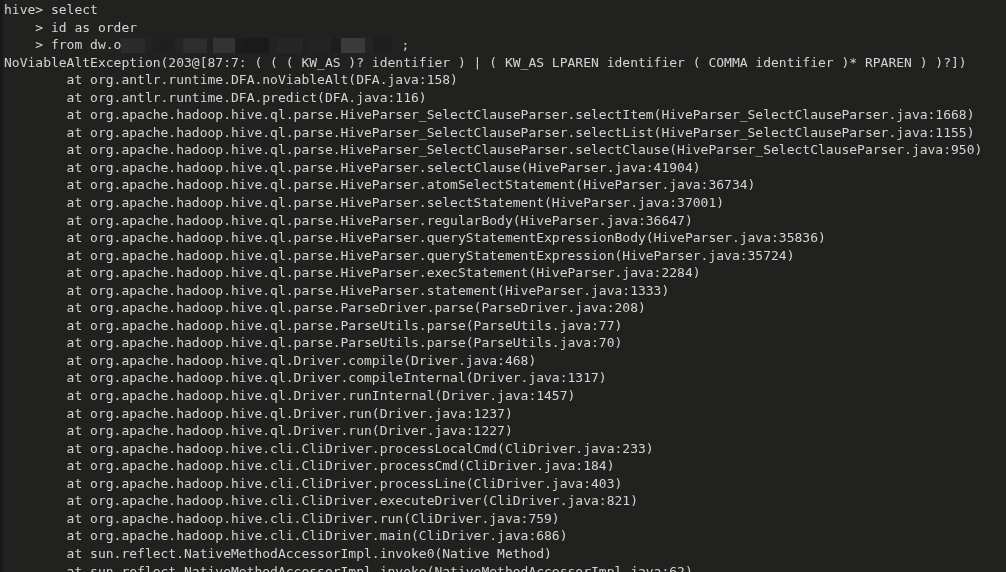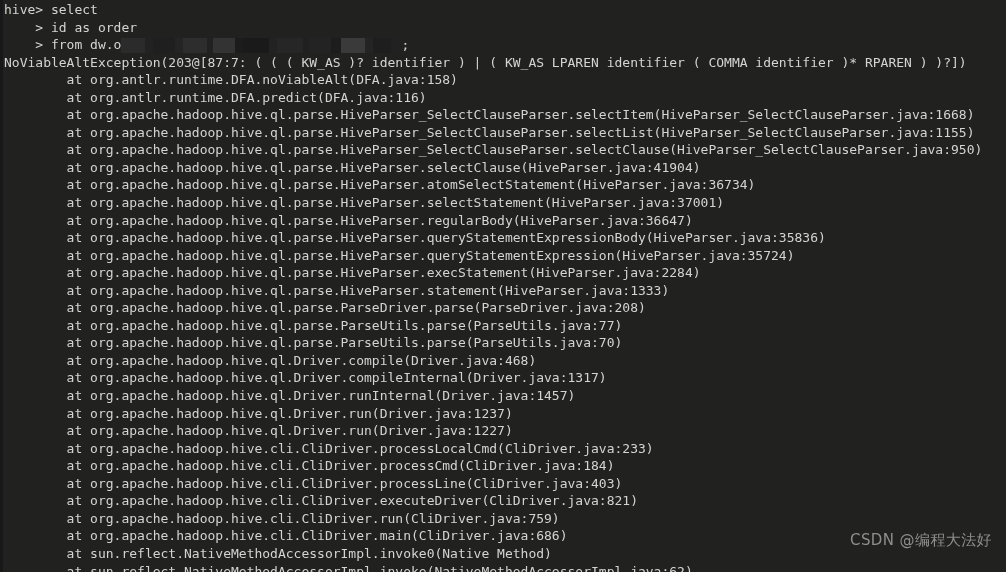--- a/index.html
+++ b/index.html
@@ -70,15 +70,14 @@
 </style>
 </head>
 <body>
 
 <div id="terminal">
 
   <div id="left-gutter"></div>
 
   <div id="console-lines"><div class="line"><span class="c-default">hive&gt; select</span></div><div class="line"><span class="c-default">    &gt; id as order</span></div><div class="line"><span class="c-default">    &gt; from dw.o</span><span class="redaction"><i style="width: 24px; background: rgb(43, 43, 43);"></i><i style="width: 8px; background: rgb(34, 34, 34);"></i><i style="width: 22px; background: rgb(31, 31, 31);"></i><i style="width: 8px; background: rgb(36, 36, 36);"></i><i style="width: 24px; background: rgb(45, 45, 45);"></i><i style="width: 6px; background: rgb(33, 33, 33);"></i><i style="width: 22px; background: rgb(51, 51, 51);"></i><i style="width: 8px; background: rgb(28, 28, 28);"></i><i style="width: 26px; background: rgb(26, 26, 26);"></i><i style="width: 8px; background: rgb(34, 34, 34);"></i><i style="width: 26px; background: rgb(38, 38, 38);"></i><i style="width: 6px; background: rgb(32, 32, 32);"></i><i style="width: 22px; background: rgb(35, 35, 35);"></i><i style="width: 10px; background: rgb(29, 29, 29);"></i><i style="width: 24px; background: rgb(58, 58, 58);"></i><i style="width: 8px; background: rgb(36, 36, 36);"></i><i style="width: 18px; background: rgb(30, 30, 30);"></i><i style="width: 10px; background: rgb(33, 33, 33);"></i></span><span class="c-default">;</span></div><div class="line"><span class="c-default">NoViableAltException(203@[87:7: ( ( ( KW_AS )? identifier ) | ( KW_AS LPAREN identifier ( COMMA identifier )* RPAREN ) )?])</span></div><div class="line"><span class="c-default">        at org.antlr.runtime.DFA.noViableAlt(DFA.java:158)</span></div><div class="line"><span class="c-default">        at org.antlr.runtime.DFA.predict(DFA.java:116)</span></div><div class="line"><span class="c-default">        at org.apache.hadoop.hive.ql.parse.HiveParser_SelectClauseParser.selectItem(HiveParser_SelectClauseParser.java:1668)</span></div><div class="line"><span class="c-default">        at org.apache.hadoop.hive.ql.parse.HiveParser_SelectClauseParser.selectList(HiveParser_SelectClauseParser.java:1155)</span></div><div class="line"><span class="c-default">        at org.apache.hadoop.hive.ql.parse.HiveParser_SelectClauseParser.selectClause(HiveParser_SelectClauseParser.java:950)</span></div><div class="line"><span class="c-default">        at org.apache.hadoop.hive.ql.parse.HiveParser.selectClause(HiveParser.java:41904)</span></div><div class="line"><span class="c-default">        at org.apache.hadoop.hive.ql.parse.HiveParser.atomSelectStatement(HiveParser.java:36734)</span></div><div class="line"><span class="c-default">        at org.apache.hadoop.hive.ql.parse.HiveParser.selectStatement(HiveParser.java:37001)</span></div><div class="line"><span class="c-default">        at org.apache.hadoop.hive.ql.parse.HiveParser.regularBody(HiveParser.java:36647)</span></div><div class="line"><span class="c-default">        at org.apache.hadoop.hive.ql.parse.HiveParser.queryStatementExpressionBody(HiveParser.java:35836)</span></div><div class="line"><span class="c-default">        at org.apache.hadoop.hive.ql.parse.HiveParser.queryStatementExpression(HiveParser.java:35724)</span></div><div class="line"><span class="c-default">        at org.apache.hadoop.hive.ql.parse.HiveParser.execStatement(HiveParser.java:2284)</span></div><div class="line"><span class="c-default">        at org.apache.hadoop.hive.ql.parse.HiveParser.statement(HiveParser.java:1333)</span></div><div class="line"><span class="c-default">        at org.apache.hadoop.hive.ql.parse.ParseDriver.parse(ParseDriver.java:208)</span></div><div class="line"><span class="c-default">        at org.apache.hadoop.hive.ql.parse.ParseUtils.parse(ParseUtils.java:77)</span></div><div class="line"><span class="c-default">        at org.apache.hadoop.hive.ql.parse.ParseUtils.parse(ParseUtils.java:70)</span></div><div class="line"><span class="c-default">        at org.apache.hadoop.hive.ql.Driver.compile(Driver.java:468)</span></div><div class="line"><span class="c-default">        at org.apache.hadoop.hive.ql.Driver.compileInternal(Driver.java:1317)</span></div><div class="line"><span class="c-default">        at org.apache.hadoop.hive.ql.Driver.runInternal(Driver.java:1457)</span></div><div class="line"><span class="c-default">        at org.apache.hadoop.hive.ql.Driver.run(Driver.java:1237)</span></div><div class="line"><span class="c-default">        at org.apache.hadoop.hive.ql.Driver.run(Driver.java:1227)</span></div><div class="line"><span class="c-default">        at org.apache.hadoop.hive.cli.CliDriver.processLocalCmd(CliDriver.java:233)</span></div><div class="line"><span class="c-default">        at org.apache.hadoop.hive.cli.CliDriver.processCmd(CliDriver.java:184)</span></div><div class="line"><span class="c-default">        at org.apache.hadoop.hive.cli.CliDriver.processLine(CliDriver.java:403)</span></div><div class="line"><span class="c-default">        at org.apache.hadoop.hive.cli.CliDriver.executeDriver(CliDriver.java:821)</span></div><div class="line"><span class="c-default">        at org.apache.hadoop.hive.cli.CliDriver.run(CliDriver.java:759)</span></div><div class="line"><span class="c-default">        at org.apache.hadoop.hive.cli.CliDriver.main(CliDriver.java:686)</span></div><div class="line"><span class="c-default">        at sun.reflect.NativeMethodAccessorImpl.invoke0(Native Method)</span></div><div class="line"><span class="c-default">        at sun.reflect.NativeMethodAccessorImpl.invoke(NativeMethodAccessorImpl.java:62)</span></div></div>
 
-  <div id="watermark">CSDN @编程大法好</div>
 
 </div>
 
 </body></html>

